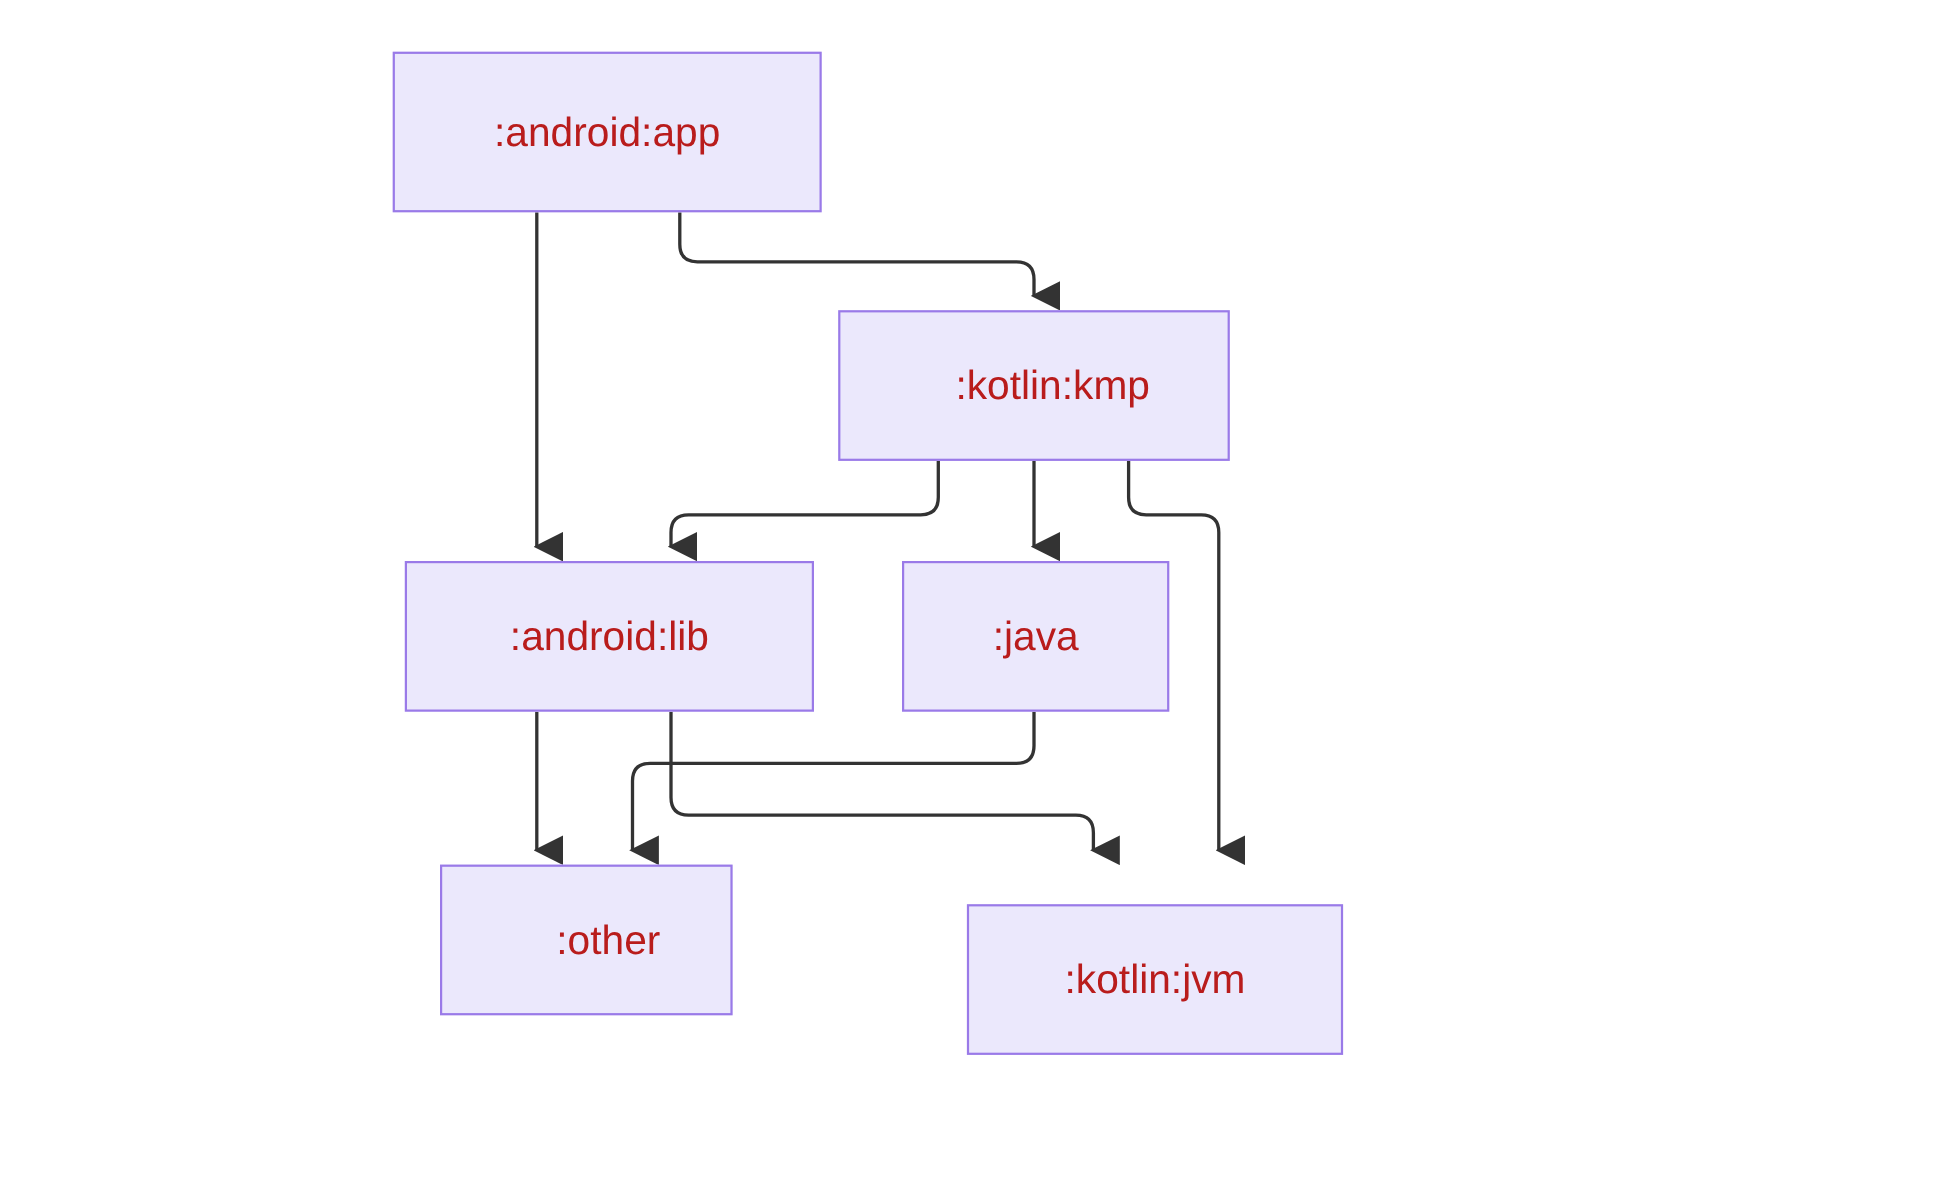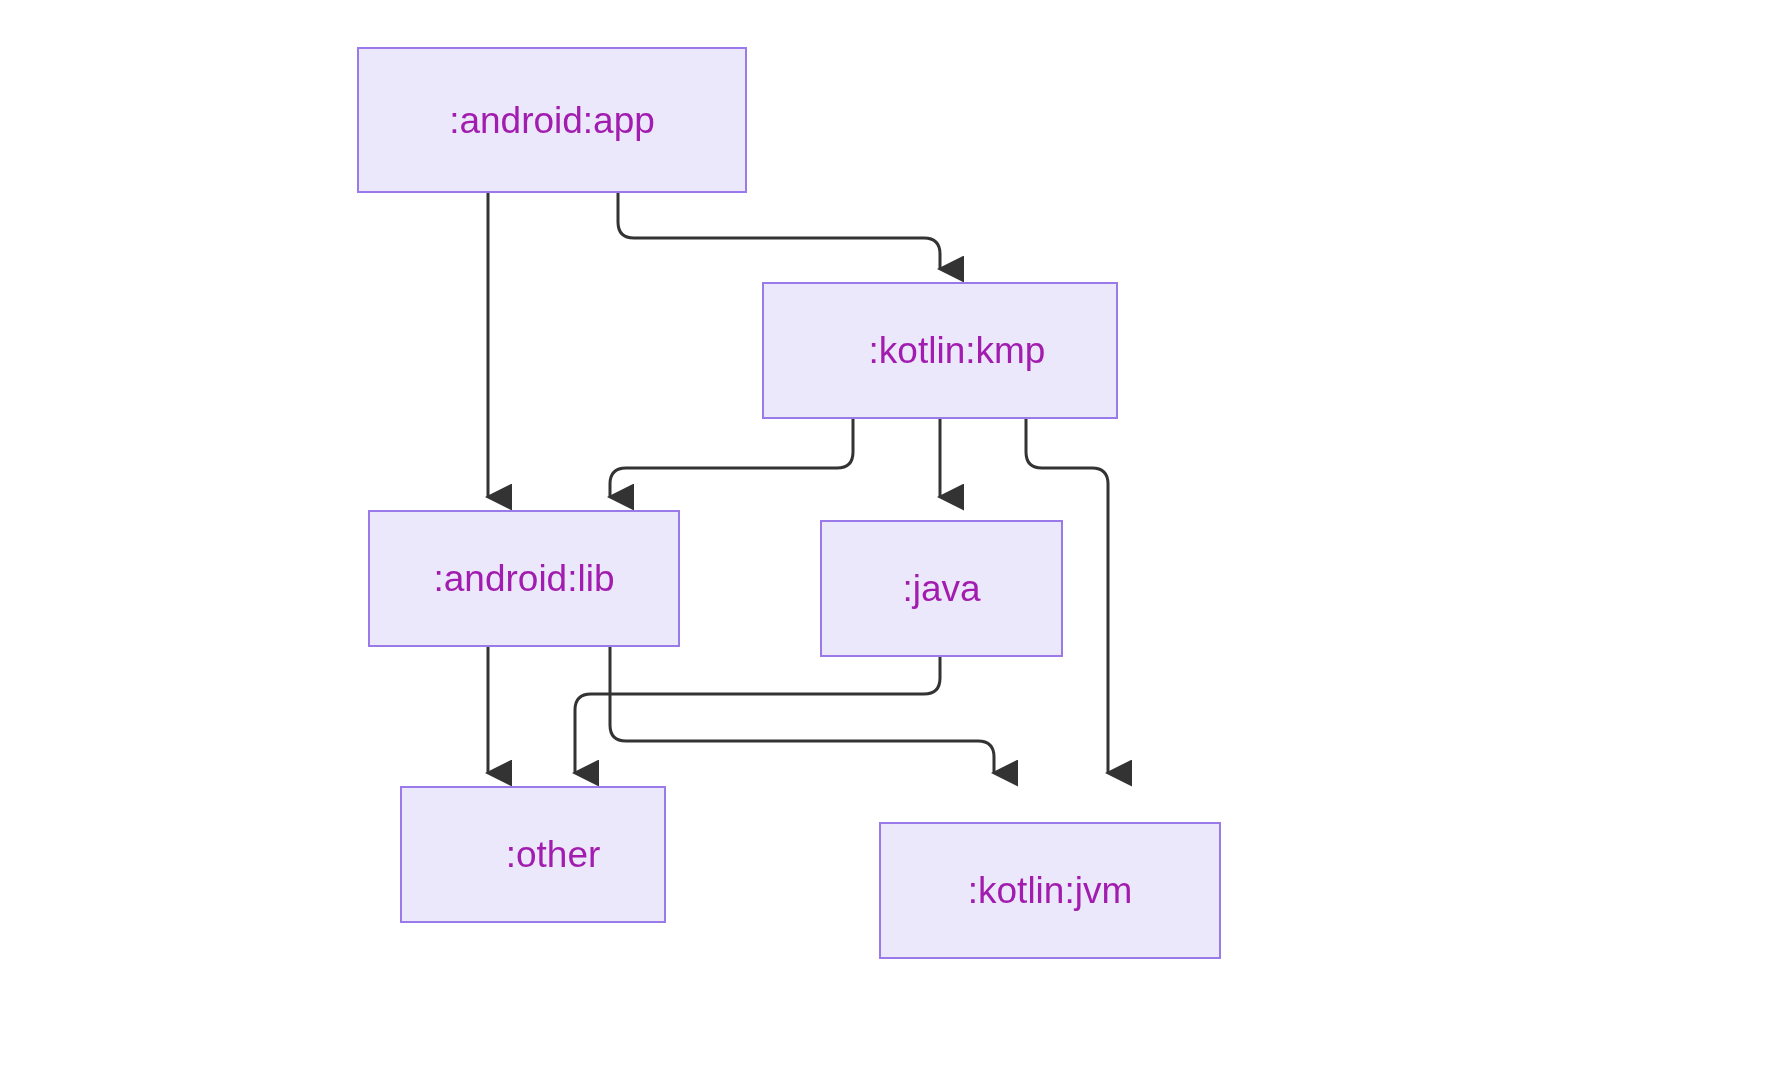--- a/index.html
+++ b/index.html
@@ -35,21 +35,21 @@
     display: flex;
     align-items: center;
     justify-content: center;
     color: #333333;
     font-size: 37px;
     font-family: "Liberation Sans", sans-serif;
     letter-spacing: 0px;
     white-space: nowrap;
   }
   .node-label {
-    color: #a21caf;
+    color: #b91c1c;
     font-size: 37px;
     line-height: 1;
   }
 </style>
 </head>
 <body>
 
 <div id="diagram-root">
 
   <svg id="edge-layer" viewBox="0 0 1775 1085" width="1775" height="1085" xmlns="http://www.w3.org/2000/svg">
@@ -77,25 +77,25 @@
   </svg>
 
   <div class="graph-node" style="left:357px; top:47px; width:390px; height:146px;">
     <span class="node-label">:android:app</span>
   </div>
 
   <div class="graph-node" style="left:762px; top:282px; width:356px; height:137px;padding-left:34px;">
     <span class="node-label">:kotlin:kmp</span>
   </div>
 
-  <div class="graph-node" style="left:368px; top:510px; width:312px; height:137px;align-items:center;">
+  <div class="graph-node" style="left:368px; top:510px; width:372px; height:137px;align-items:center;">
     <span class="node-label">:android:lib</span>
   </div>
 
-  <div class="graph-node" style="left:820px; top:510px; width:243px; height:137px;margin-top:10px;">
+  <div class="graph-node" style="left:820px; top:510px; width:243px; height:137px;">
     <span class="node-label">:java</span>
   </div>
 
   <div class="graph-node" style="left:400px; top:786px; width:266px; height:137px;padding-left:40px;">
     <span class="node-label">:other</span>
   </div>
 
   <div class="graph-node" style="left:879px; top:786px; width:342px; height:137px;margin-top:36px;">
     <span class="node-label">:kotlin:jvm</span>
   </div>

